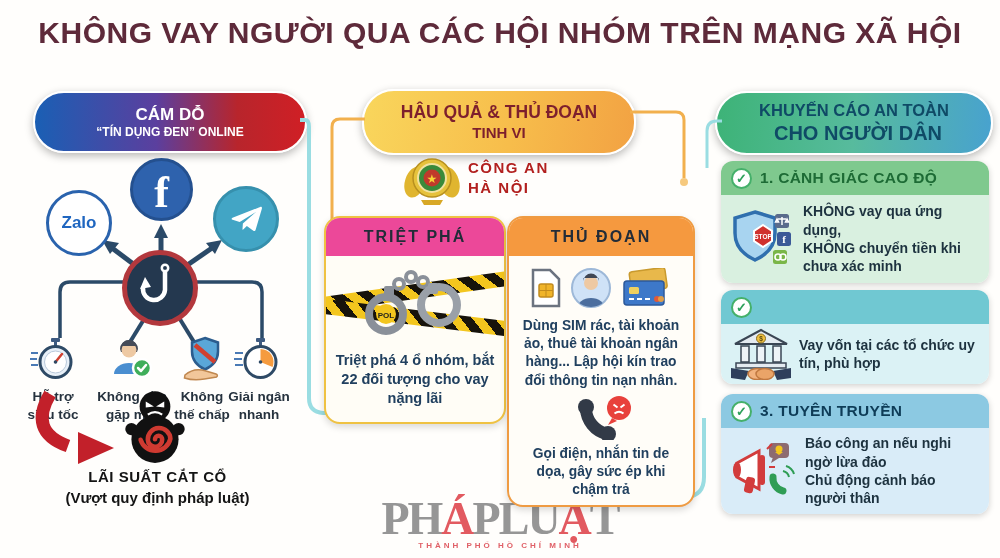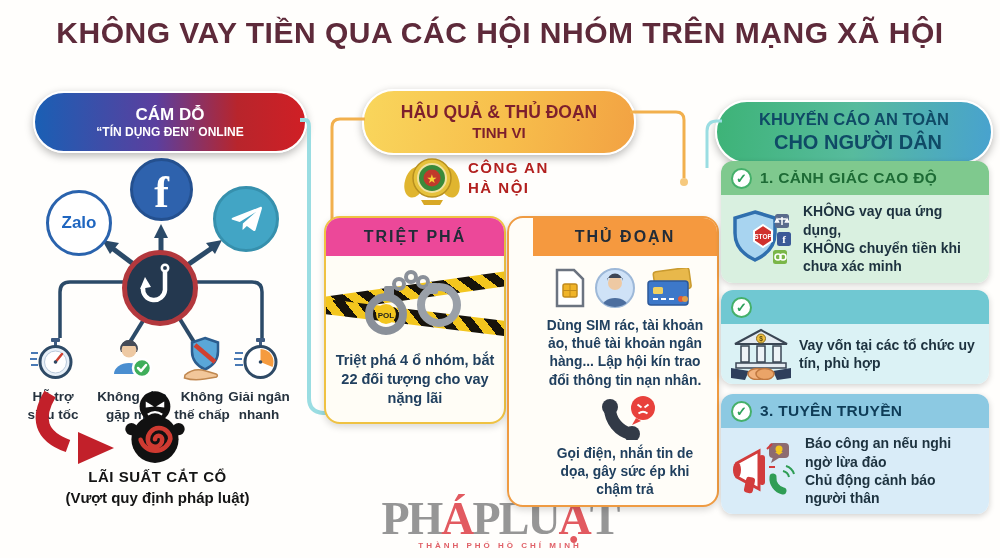--- a/index.html
+++ b/index.html
@@ -12,21 +12,21 @@
   
   .pill{border-radius:32px;color:#fff;text-align:center;display:flex;flex-direction:column;
         justify-content:center;font-weight:800;border:2px solid #fff;
         box-shadow:0 3px 8px rgba(0,0,0,.28);line-height:1.25;}
   .pill-left{left:33px;top:91px;width:270px;height:58px;
         background:linear-gradient(90deg,#1a5fb4,#5b3f9e 45%,#b8252c 75%,#d01f25);}
   .pill-left .l1{font-size:17px;} .pill-left .l2{font-size:12px;}
   .pill-mid{left:362px;top:89px;width:270px;height:62px;color:#7d1f2d;
         background:linear-gradient(100deg,#f9d65c,#f7bd4b 55%,#f2a243);}
   .pill-mid .l1{font-size:17.5px;} .pill-mid .l2{font-size:15px;}
-  .pill-right{left:715px;top:100px;width:274px;height:60px;color:#0f4a66;
+  .pill-right{left:715px;top:91px;width:274px;height:60px;color:#0f4a66;
         background:linear-gradient(95deg,#3db377,#57bb9d 50%,#48a2cf);}
   .pill-right .l1{font-size:16.5px;} .pill-right .l2{font-size:20px;padding-left:8px;}
   
   .soc{border-radius:50%;display:flex;align-items:center;justify-content:center;z-index:3;}
   .zalo{left:46px;top:190px;width:60px;height:60px;background:#fff;border:3px solid #2a63ad;
         color:#1f66c0;font-weight:800;font-size:17px;}
   .fb{left:130px;top:158px;width:63px;height:63px;background:#2e62ad;border:3px solid #24508f;
       color:#fff;font-family:"Liberation Serif",serif;font-weight:700;font-size:44px;
       line-height:1;padding-top:6px;box-sizing:border-box;}
   .tg{left:213px;top:186px;width:60px;height:60px;background:#42a5c5;border:3px solid #3690ad;}
@@ -39,21 +39,21 @@
   .warn1{left:10px;top:468px;width:295px;text-align:center;font-size:15px;font-weight:800;
       color:#141414;letter-spacing:.5px;}
   .warn2{left:10px;top:489px;width:295px;text-align:center;font-size:15px;font-weight:700;
       color:#141414;}
   
   .agency{left:468px;top:158px;width:140px;color:#b2201f;font-weight:800;font-size:15px;
       letter-spacing:1.5px;line-height:1.35;}
   .sub-card{background:#fffdf6;border-radius:16px;overflow:hidden;
       box-shadow:0 3px 7px rgba(0,0,0,.15);z-index:2;}
   .card1{left:324px;top:216px;width:178px;height:204px;border:2.5px solid #efc243;}
-  .card2{left:507px;top:216px;width:184px;height:287px;border:2.5px solid #ef9b42;background:#fffdf8;padding-left:24px;}
+  .card2{left:507px;top:216px;width:184px;height:287px;border:2.5px solid #ef9b42;background:#fffdf8;}
   .card-head{height:38px;display:flex;align-items:center;justify-content:center;
       font-size:16px;font-weight:800;color:#222c38;letter-spacing:2px;}
   .card1 .card-head{background:#ec4899;} .card2 .card-head{background:#f5993f;}
   .card-text{padding:3px 8px 0;text-align:center;font-size:14.5px;font-weight:700;
       color:#21405f;line-height:1.32;}
   .card2 .card-text{font-size:13.8px;}
   .scene{position:relative;height:86px;margin-top:6px;}
   .tape{position:absolute;left:-6px;right:-6px;height:15px;
       background:repeating-linear-gradient(45deg,#17130b 0 9px,#f3c61e 9px 18px);}
   .tape1{top:22px;transform:rotate(-8deg);} .tape2{top:48px;transform:rotate(7deg);}
@@ -120,21 +120,21 @@
 
     <g stroke="#9adde2" fill="none" stroke-width="4">
       <path d="M300 120 H305 Q309 120 309 127 V398 Q309 412 323 413 H346"></path>
       <path d="M704 418 V477 Q704 496 686 497 H656"></path>
       <path d="M707 168 V131 Q707 121 717 121 H722" stroke-width="3"></path>
     </g>
     <circle cx="352" cy="413" r="5" fill="#eefafa" stroke="#7fcfd4" stroke-width="2.5"></circle>
     <circle cx="650" cy="497" r="5" fill="#eefafa" stroke="#7fcfd4" stroke-width="2.5"></circle>
   </svg>
 
-  <div class="abs title">KHÔNG VAY TIỀN QUA CÁC HỘI NHÓM TRÊN MẠNG XÃ HỘI</div>
+  <div class="abs title">KHÔNG VAY NGƯỜI QUA CÁC HỘI NHÓM TRÊN MẠNG XÃ HỘI</div>
 
   <div class="abs pill pill-left">
     <div class="l1">CÁM DỖ</div>
     <div class="l2">“TÍN DỤNG ĐEN” ONLINE</div>
   </div>
 
   <div class="abs soc zalo">
     <span>Zalo</span>
   </div>
   <div class="abs soc fb">

